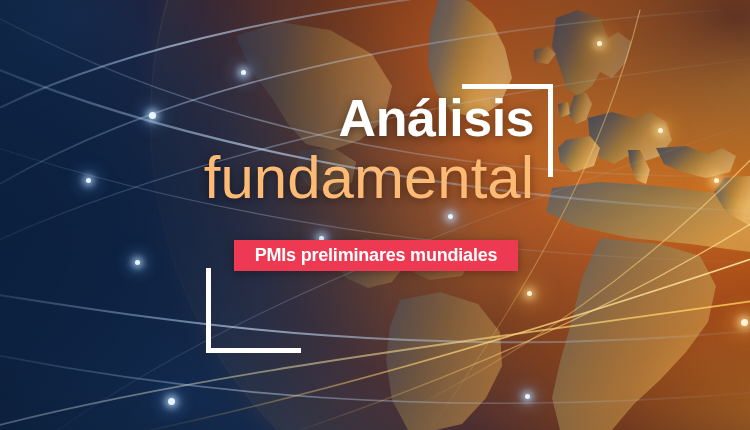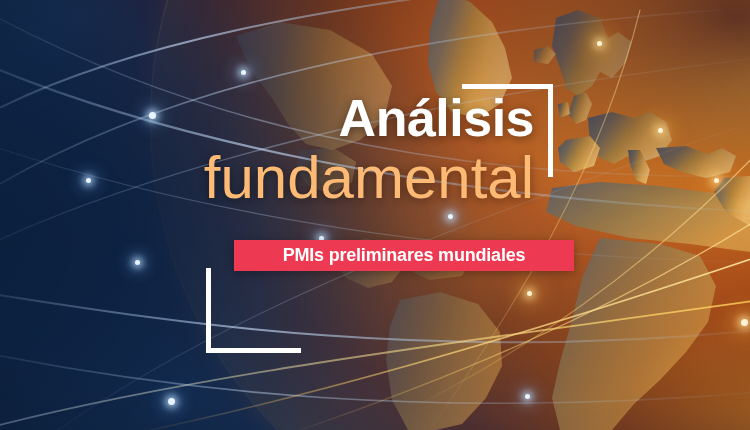--- a/index.html
+++ b/index.html
@@ -117,21 +117,21 @@
     font-weight: 300;
     color: #fdba74;
     letter-spacing: 0px;
     line-height: 1.12;
     text-shadow: 0 2px 10px rgba(0,0,0,0.45);
   }
 
   .banner {
     position: absolute;
     left: 234px; top: 240px;
-    width: 340px; height: 31px;
+    width: 284px; height: 31px;
     background: #ed3a52;
     display: flex;
     align-items: center;
     justify-content: center;
     box-shadow: 0 2px 10px rgba(0,0,0,0.30);
   }
   .banner-text {
     color: #ffffff;
     font-size: 18px;
     font-weight: bold;

